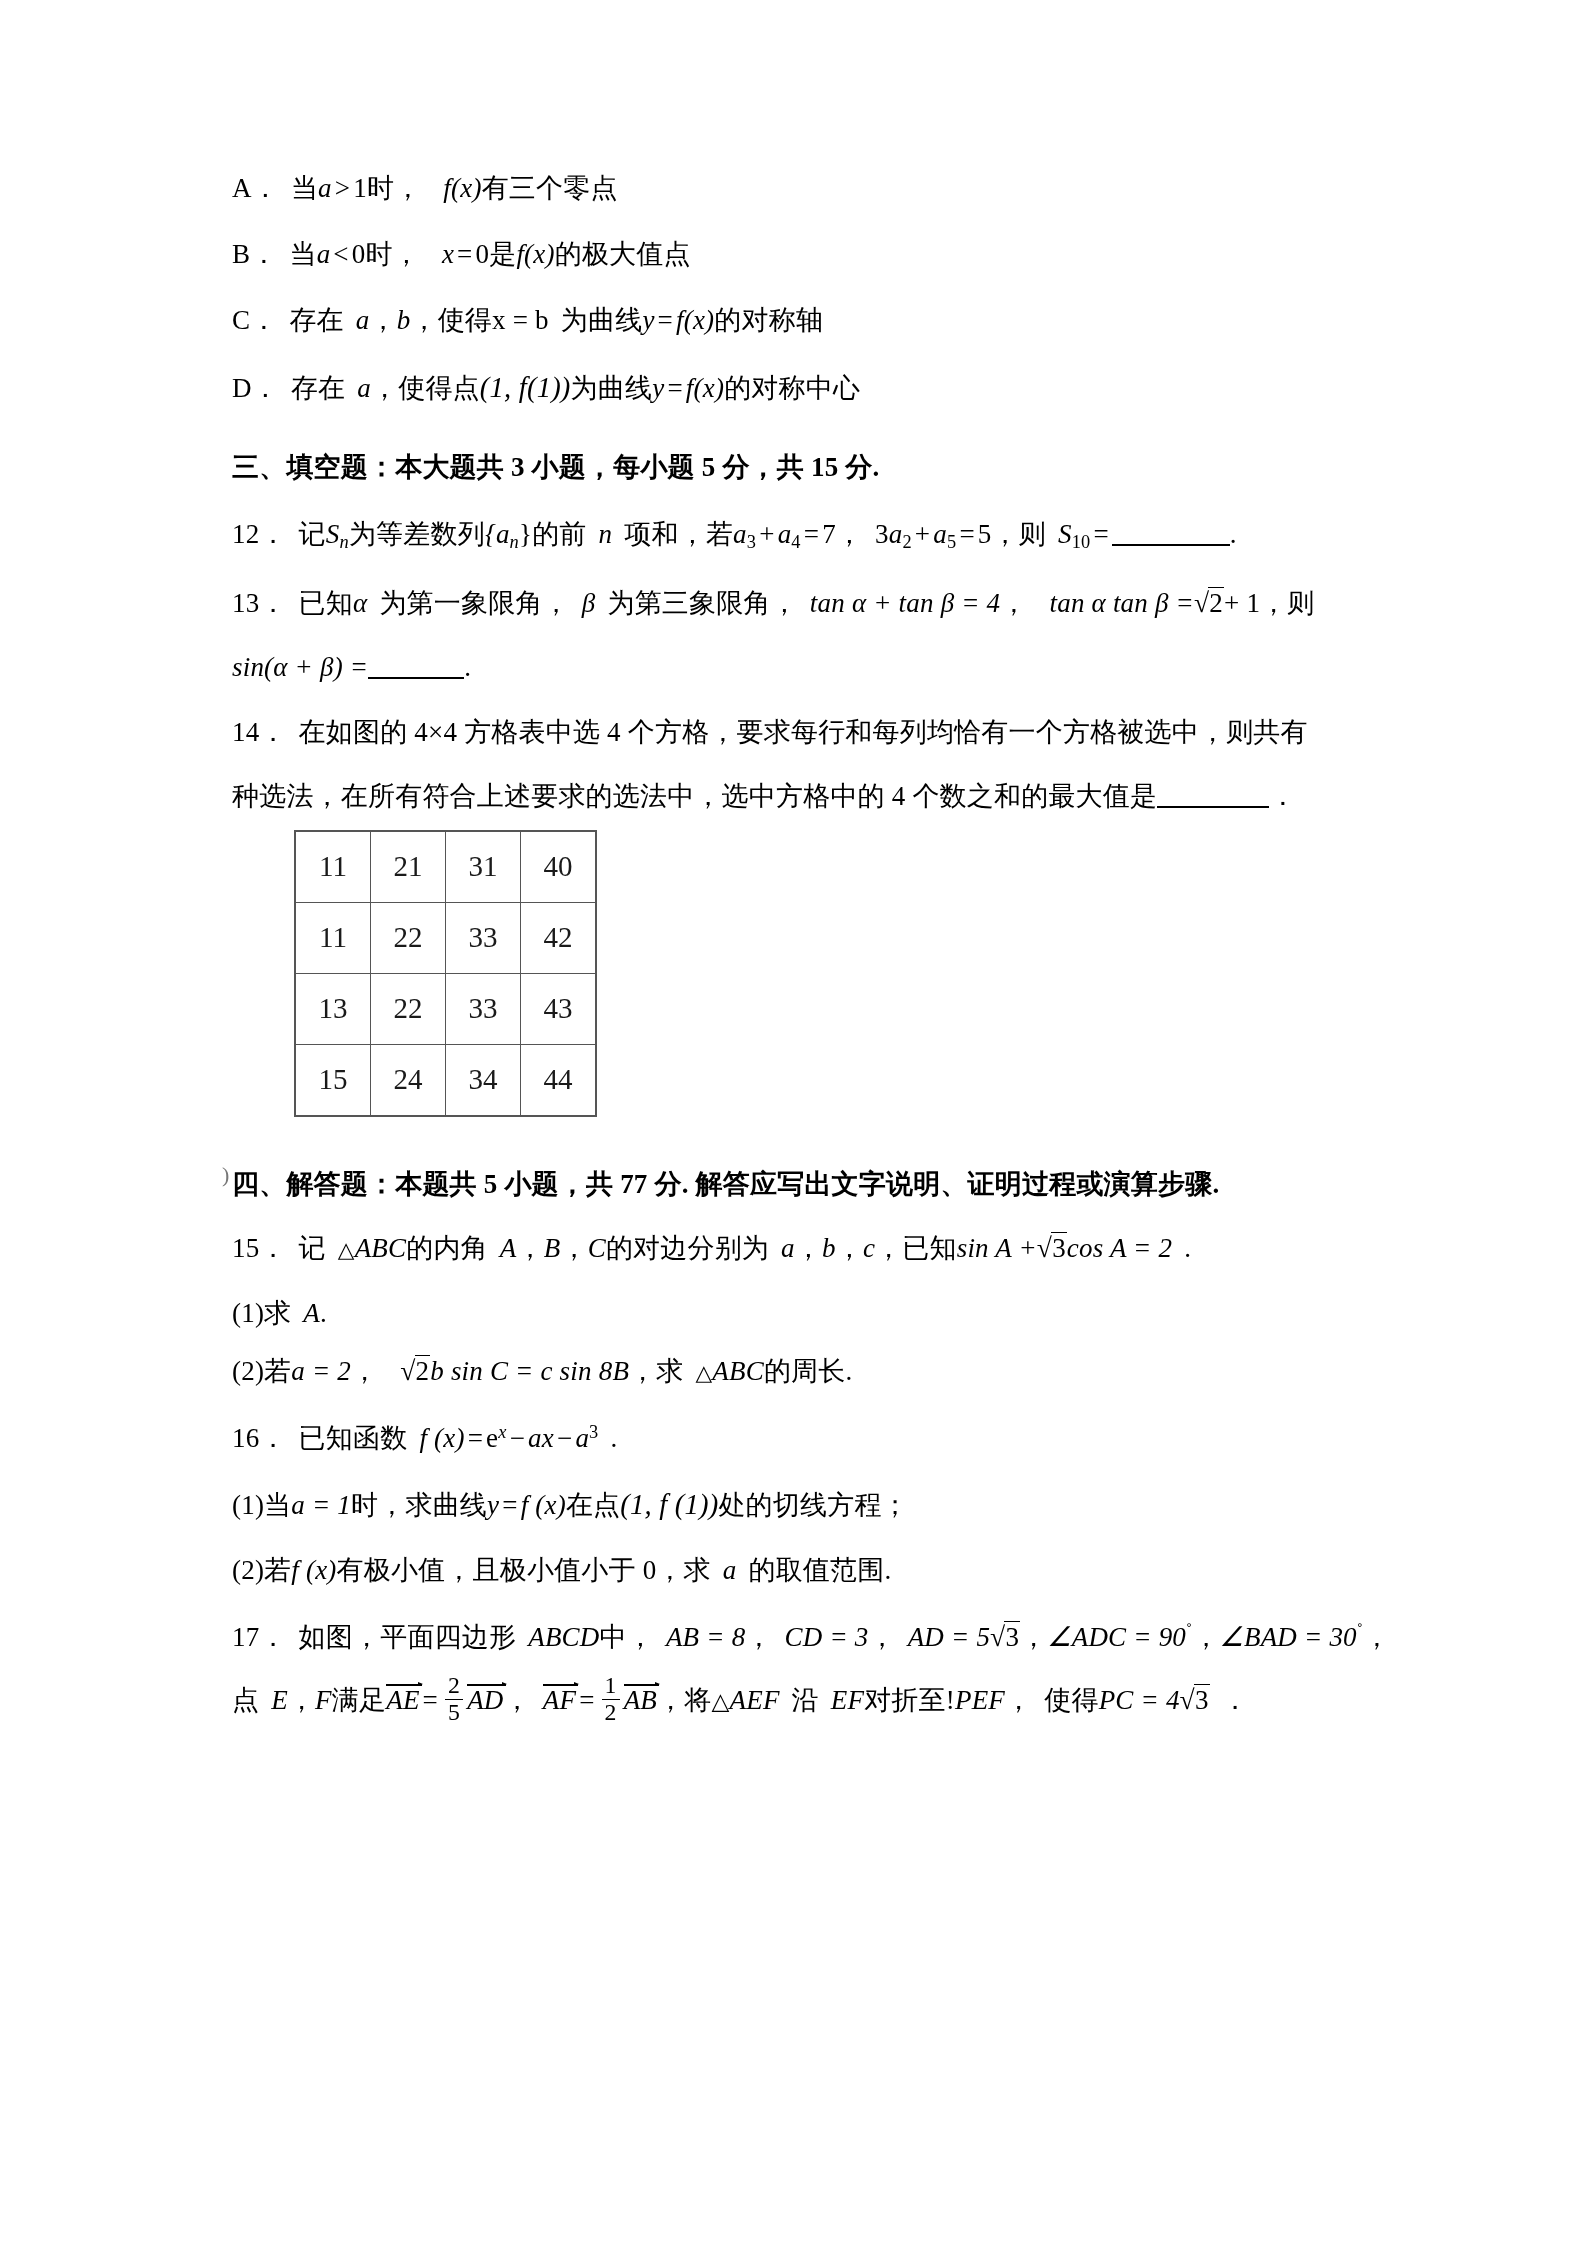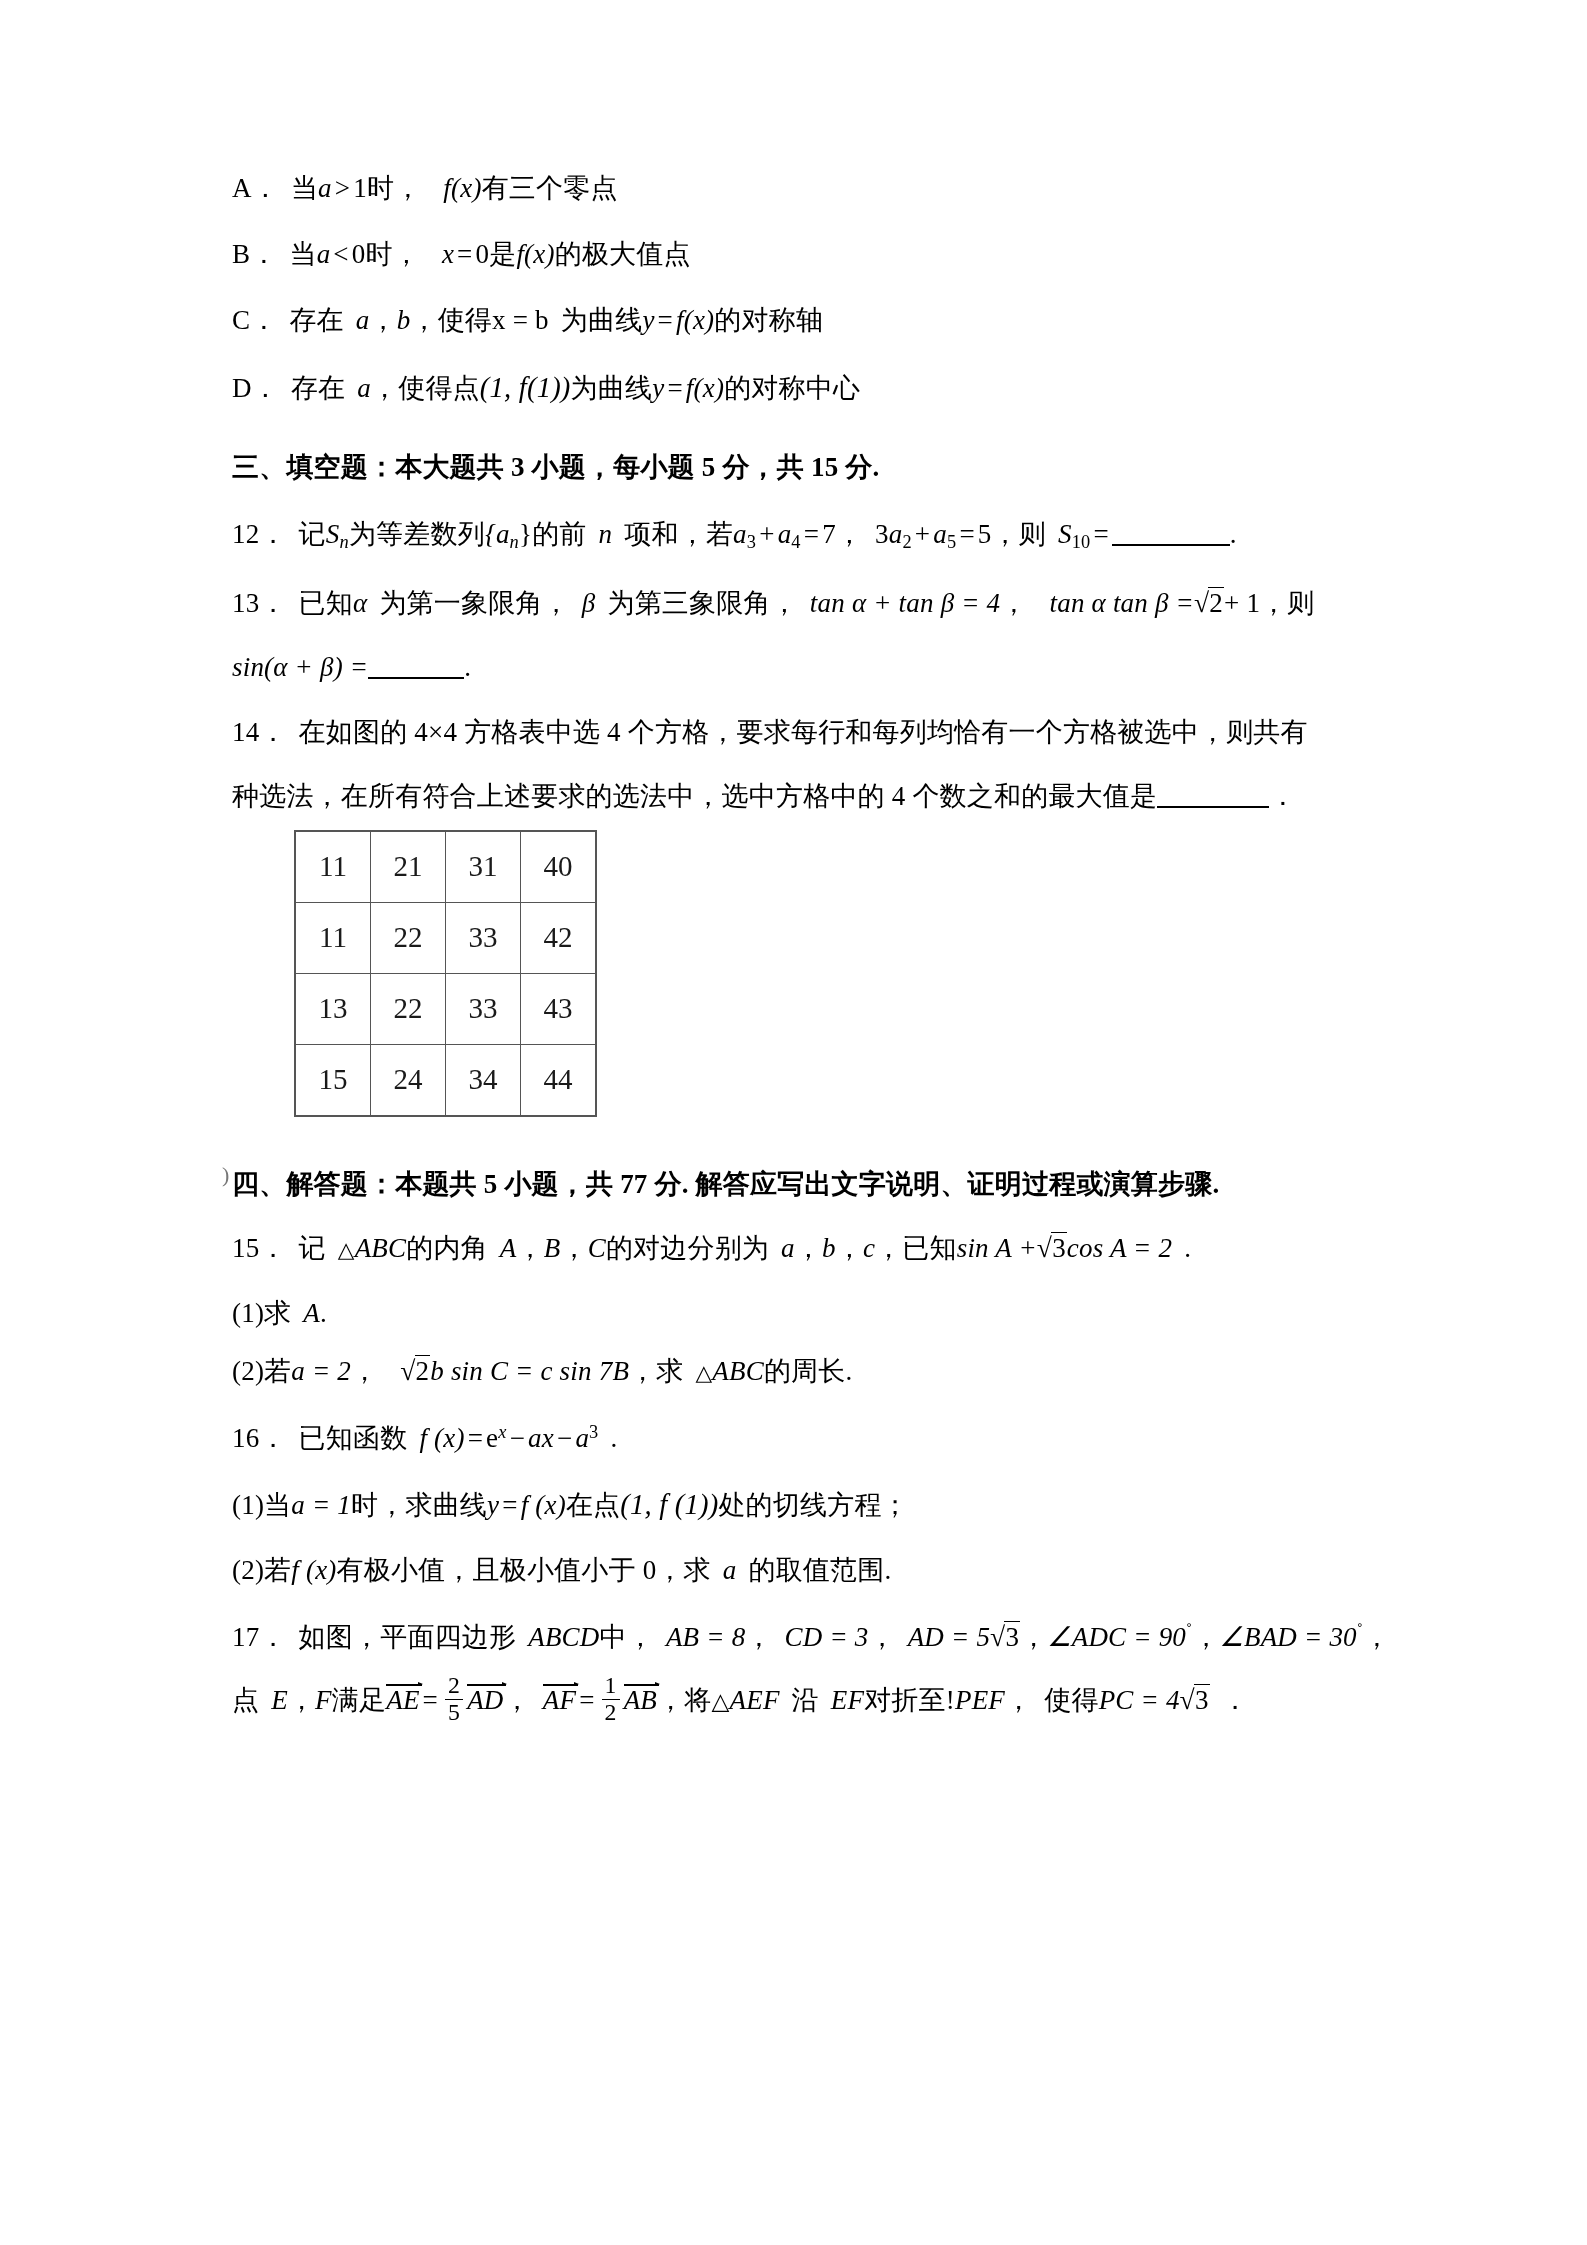--- a/index.html
+++ b/index.html
@@ -230,21 +230,21 @@
 
     <div class="line q">
       <span>15．</span><span class="sp"></span><span>记</span><span class="sp"></span><span style="font-size:0.8em;">△</span><span class="mi">ABC</span><span>的内角</span><span class="sp"></span><span class="mi">A</span><span>，</span><span class="mi">B</span><span>，</span><span class="mi">C</span><span>的对边分别为</span><span class="sp"></span><span class="mi">a</span><span>，</span><span class="mi">b</span><span>，</span><span class="mi">c</span><span>，</span><span>已知</span><span class="mi">sin A +</span><span class="rad"><span class="radsym">√</span><span class="radarg mn">3</span></span><span class="mi">cos A = 2</span><span class="sp"></span><span>.</span>
     </div>
 
     <div class="line q-tight" style="margin-bottom:30px;margin-top:38px;">
       <span>(1)求</span><span class="sp"></span><span class="mi">A</span><span>.</span>
     </div>
 
     <div class="line q">
-      <span>(2)若</span><span class="mi">a = 2</span><span>，</span><span class="spb"></span><span class="rad"><span class="radsym">√</span><span class="radarg mn">2</span></span><span class="mi">b sin C = c sin 7B</span><span>，</span><span>求</span><span class="sp"></span><span style="font-size:0.8em;">△</span><span class="mi">ABC</span><span>的周长</span><span>.</span>
+      <span>(2)若</span><span class="mi">a = 2</span><span>，</span><span class="spb"></span><span class="rad"><span class="radsym">√</span><span class="radarg mn">2</span></span><span class="mi">b sin C = c sin 8B</span><span>，</span><span>求</span><span class="sp"></span><span style="font-size:0.8em;">△</span><span class="mi">ABC</span><span>的周长</span><span>.</span>
     </div>
 
     <div class="line q">
       <span>16．</span><span class="sp"></span><span>已知函数</span><span class="sp"></span><span class="fn">f (x)</span><span class="mop">=</span><span class="mn">e</span><sup>x</sup><span class="mop">−</span><span class="mi">ax</span><span class="mop">−</span><span class="mi">a</span><sup style="font-style:normal;">3</sup><span class="sp"></span><span>.</span>
     </div>
 
     <div class="line q">
       <span>(1)当</span><span class="mi">a = 1</span><span>时，求曲线</span><span class="mi">y</span><span class="mop">=</span><span class="fn">f (x)</span><span>在点</span><span class="mi" style="font-size:1.06em;font-family:Liberation Serif, serif;">(1, f (1))</span><span>处的切线方程；</span>
     </div>
 

